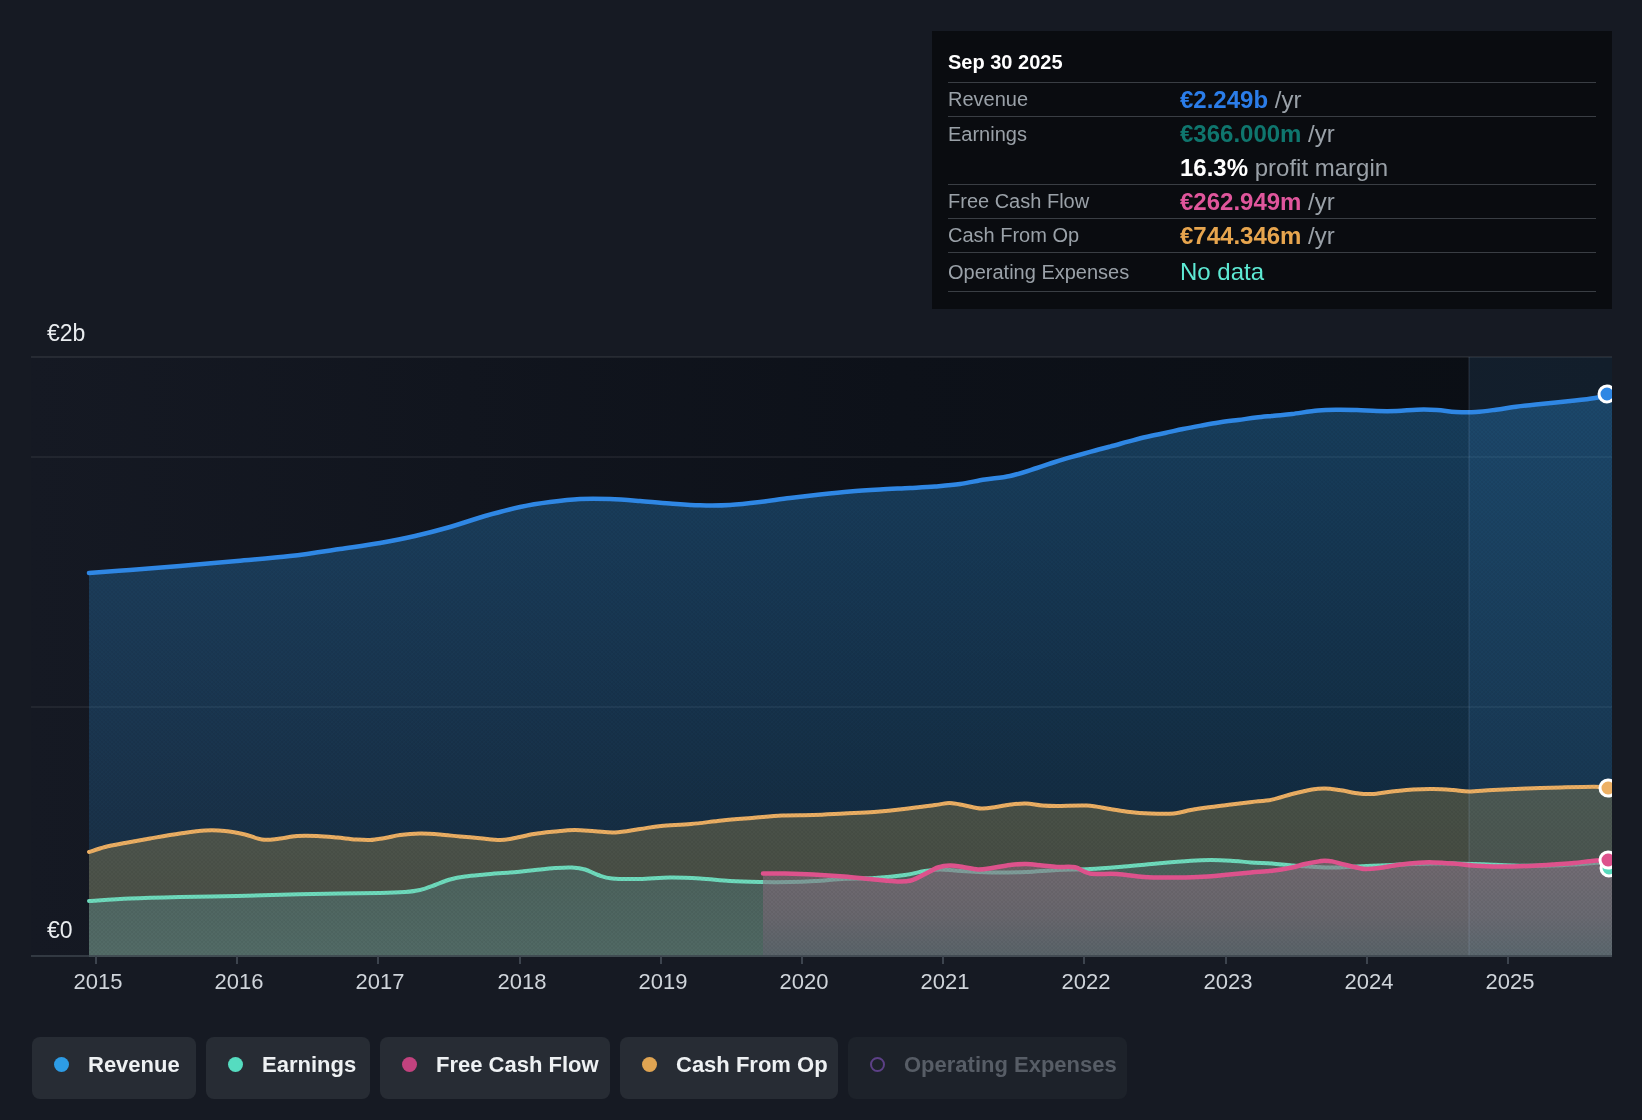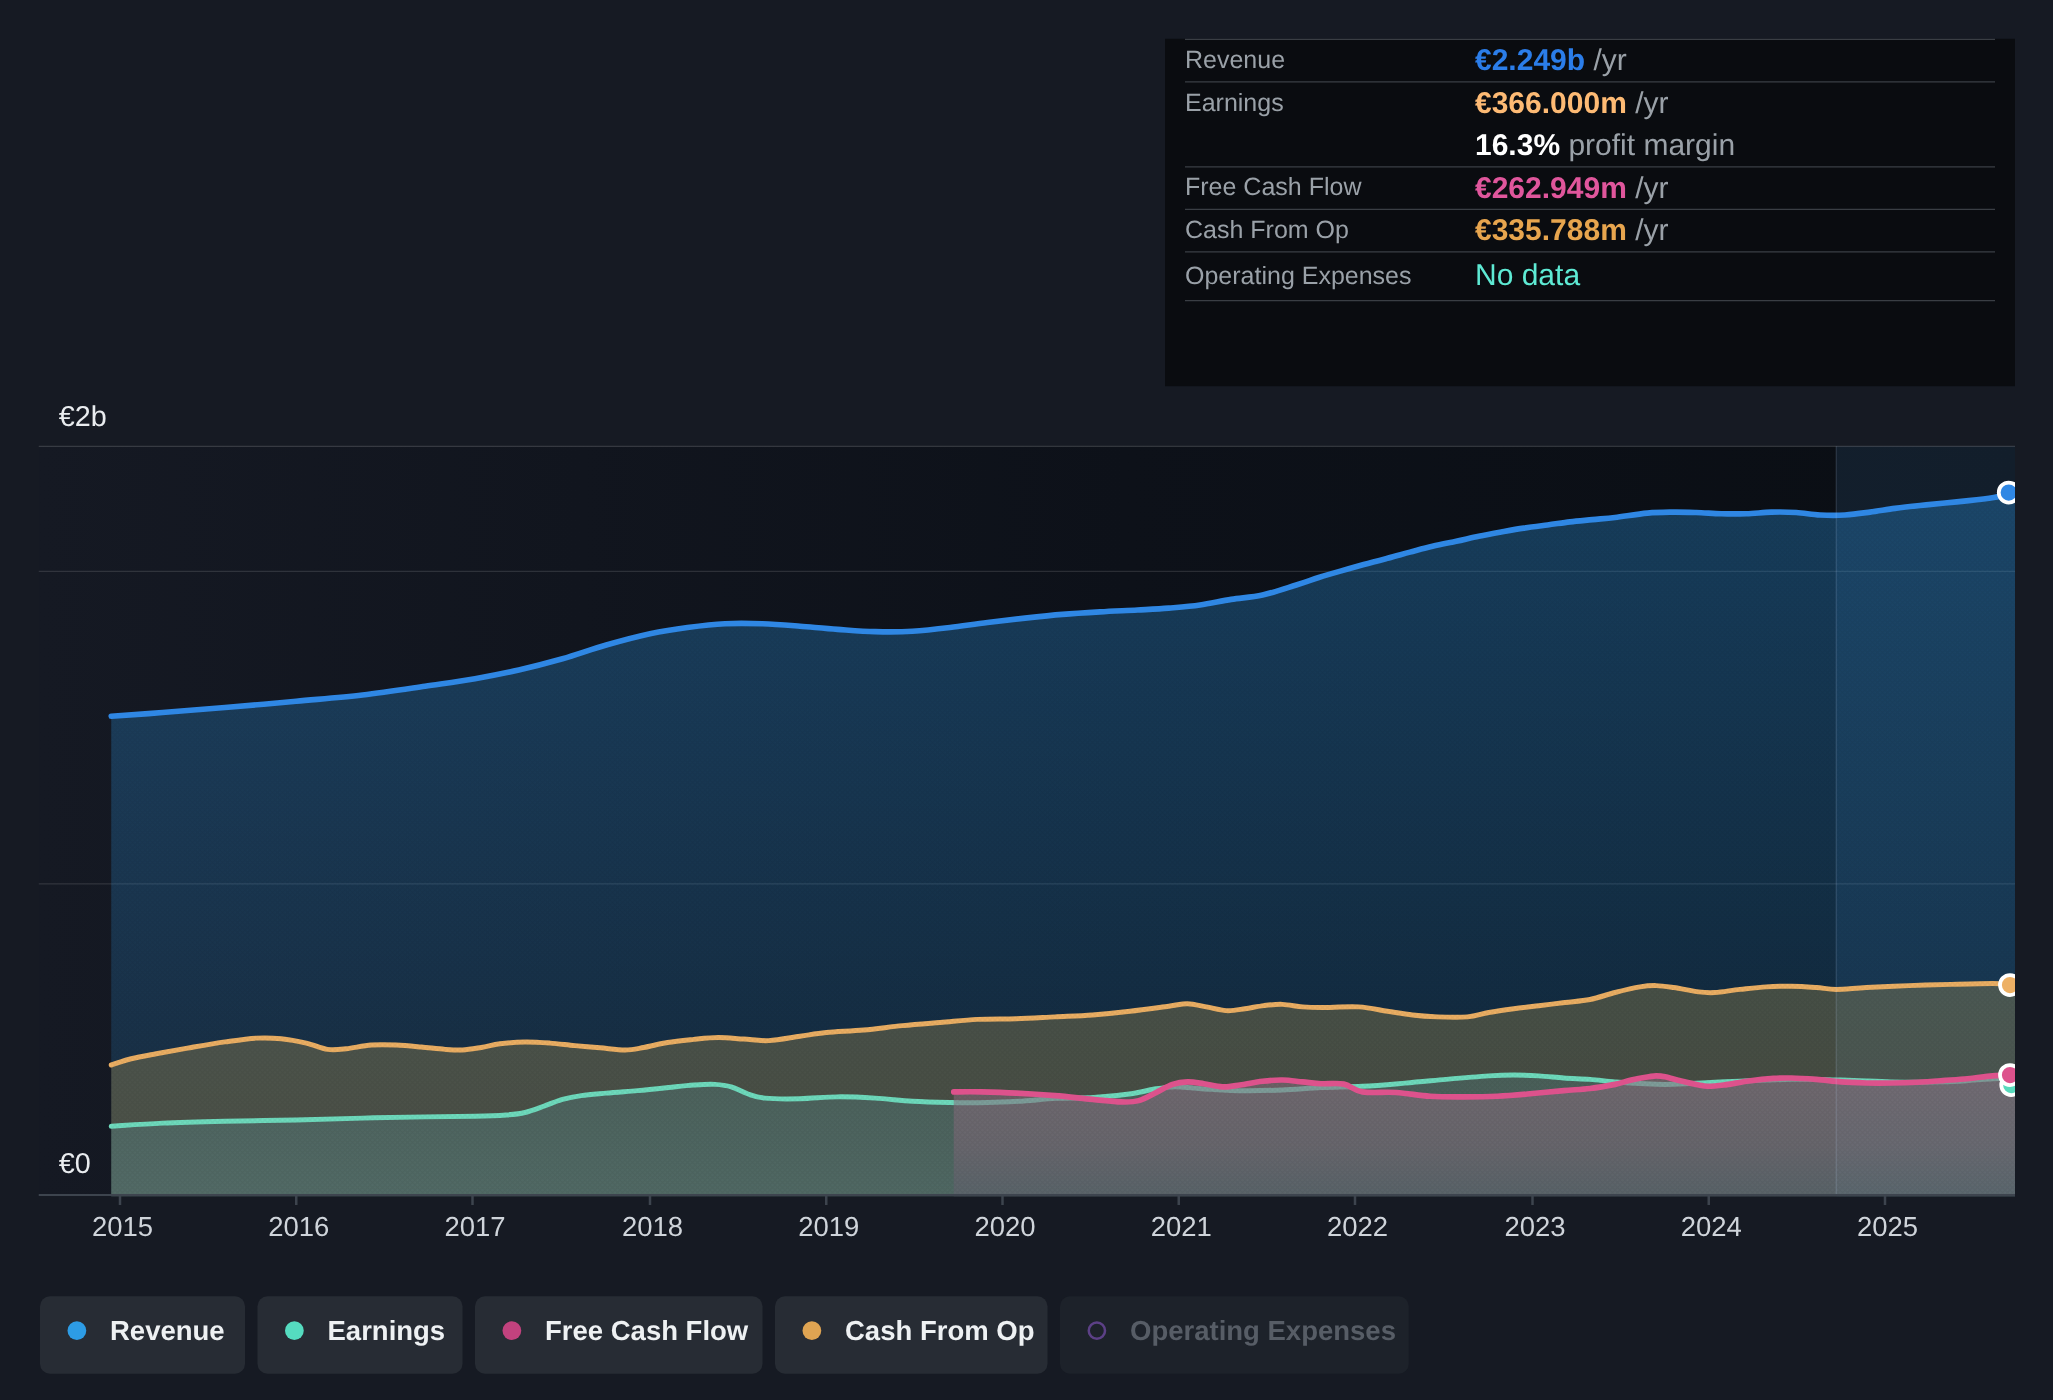--- a/index.html
+++ b/index.html
@@ -90,42 +90,43 @@
     <text x="804" y="989" text-anchor="middle" font-size="22" fill="#cfd4da">2020</text>
     <text x="945" y="989" text-anchor="middle" font-size="22" fill="#cfd4da">2021</text>
     <text x="1086" y="989" text-anchor="middle" font-size="22" fill="#cfd4da">2022</text>
     <text x="1228" y="989" text-anchor="middle" font-size="22" fill="#cfd4da">2023</text>
     <text x="1369" y="989" text-anchor="middle" font-size="22" fill="#cfd4da">2024</text>
     <text x="1510" y="989" text-anchor="middle" font-size="22" fill="#cfd4da">2025</text>
 <text x="47" y="341" font-size="23" fill="#e9ecef">€2b</text>
 <text x="47" y="938" font-size="23" fill="#e9ecef">€0</text>
 </svg>
 <div class="tt">
+  <div class="tt-title">Sep 30 2025</div>
   <div class="sep"></div>
   <div class="row r1">
       <div class="lbl">Revenue</div>
       <div class="val"><b style="color:#2b7de9">€2.249b</b> /yr</div>
     </div>
   <div class="sep"></div>
   <div class="row r2">
       <div class="lbl" style="line-height:34px">Earnings</div>
       <div class="val">
-        <div class="line"><b style="color:#fdba74">€366.000m</b> /yr</div>
+        <div class="line"><b style="color:#0f766e">€366.000m</b> /yr</div>
         <div class="line"><b style="color:#fff">16.3%</b> profit margin</div>
       </div>
     </div>
   <div class="sep"></div>
   <div class="row r3">
       <div class="lbl">Free Cash Flow</div>
       <div class="val"><b style="color:#e0569c">€262.949m</b> /yr</div>
     </div>
   <div class="sep"></div>
   <div class="row r4">
       <div class="lbl">Cash From Op</div>
-      <div class="val"><b style="color:#e7a54e">€335.788m</b> /yr</div>
+      <div class="val"><b style="color:#e7a54e">€744.346m</b> /yr</div>
     </div>
   <div class="sep"></div>
   <div class="row r5">
       <div class="lbl">Operating Expenses</div>
       <div class="val" style="color:#5eead4">No data</div>
     </div>
   <div class="sep"></div>
 </div>
 <div class="legend">
   <div class="btn" style="width:164px"><span class="dot" style="background:#2d9ce5"></span>Revenue</div>

